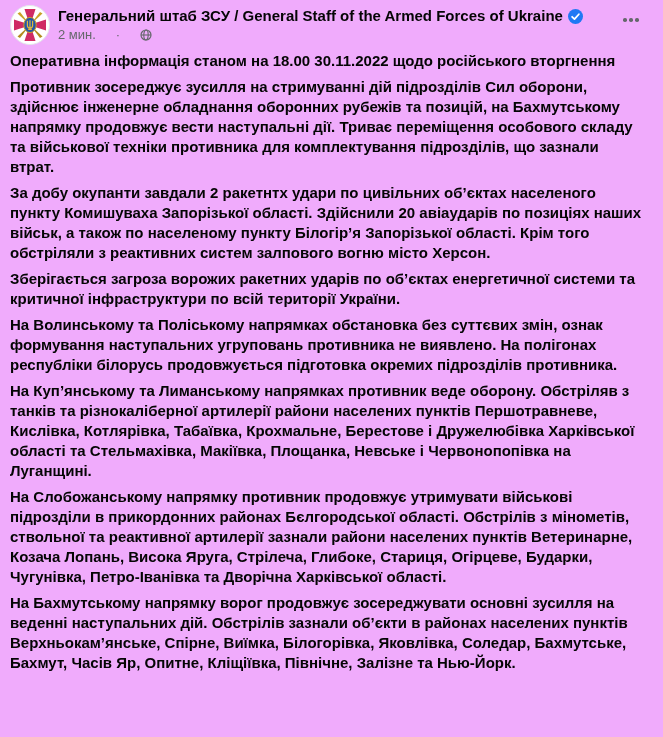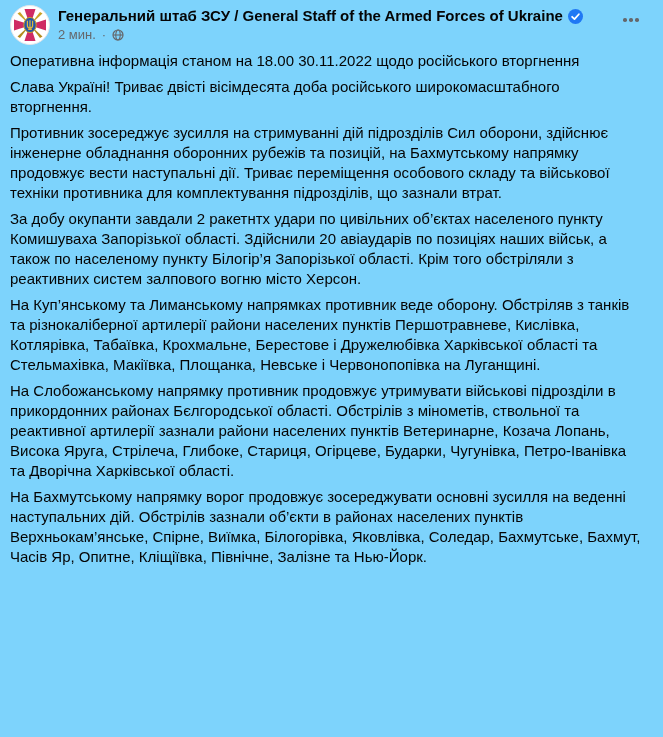--- a/index.html
+++ b/index.html
@@ -1,33 +1,33 @@
 <!DOCTYPE html>
 <html><head>
 <meta charset="utf-8">
 <style>
   html,body{margin:0;padding:0;}
   body{
     width:663px;height:737px;overflow:hidden;background:#ffffff;
     font-family:"Liberation Sans","DejaVu Sans",sans-serif;color:#050505;
   }
-  .post{position:relative;width:663px;height:737px;background:#7dd3fc;}
+  .post{position:relative;width:663px;height:737px;background:#f0abfc;}
   .post-header{display:flex;align-items:flex-start;padding:5px 16px 4px 10px;}
   .avatar{width:40px;height:40px;flex:0 0 40px;border-radius:50%;cursor:pointer;}
   .avatar svg{display:block;width:40px;height:40px;}
   .header-text{margin-left:8px;min-width:0;padding-top:1px;}
   .name-row{display:flex;align-items:center;gap:5px;white-space:nowrap;}
   .page-name{font-size:15px;font-weight:700;line-height:20px;color:#050505;cursor:pointer;}
   .verified{width:15px;height:15px;flex:0 0 15px;}
-  .meta-row{display:flex;align-items:center;gap:6px;font-size:13px;line-height:16px;color:#65676b;margin-top:1px;cursor:pointer;}
+  .meta-row{display:flex;align-items:center;gap:20px;font-size:13px;line-height:16px;color:#65676b;margin-top:1px;cursor:pointer;}
   .globe{width:12px;height:12px;display:inline-block;}
   .more-button{position:absolute;top:9px;right:16px;width:32px;height:22px;display:flex;align-items:center;justify-content:center;gap:2.5px;cursor:pointer;border-radius:4px;}
   .more-button .dot{width:3.5px;height:3.5px;border-radius:50%;background:#65676b;}
   .post-body{padding:2px 18px 0 10px;font-size:15px;line-height:20px;color:#050505;}
-  .post-body p{margin:0 0 6px 0;}
+  .post-body p{margin:0 0 6px 0;font-weight:bold;}
   .post-body p:last-child{margin-bottom:0;}
 </style>
 </head>
 <body>
 
 <div class="post">
 
   <div class="post-header">
 
     <div class="avatar">
@@ -71,21 +71,22 @@
 
     <div class="more-button">
       <span class="dot"></span>
       <span class="dot"></span>
       <span class="dot"></span>
     </div>
   </div>
 
   <div class="post-body">
     <p>Оперативна інформація станом на 18.00 30.11.2022 щодо російського вторгнення</p>
-    <p>Слава Україні! Триває двісті вісімдесята доба російського широкомасштабного вторгнення.</p>
     <p>Противник зосереджує зусилля на стримуванні дій підрозділів Сил оборони, здійснює інженерне обладнання оборонних рубежів та позицій, на Бахмутському напрямку продовжує вести наступальні дії. Триває переміщення особового складу та військової техніки противника для комплектування підрозділів, що зазнали втрат.</p>
     <p>За добу окупанти завдали 2 ракетнтх удари по цивільних об’єктах населеного пункту Комишуваха Запорізької області. Здійснили 20 авіаударів по позиціях наших військ, а також по населеному пункту Білогір’я Запорізької області. Крім того обстріляли з реактивних систем залпового вогню місто Херсон.</p>
+    <p>Зберігається загроза ворожих ракетних ударів по об’єктах енергетичної системи та критичної інфраструктури по всій території України.</p>
+    <p>На Волинському та Поліському напрямках обстановка без суттєвих змін, ознак формування наступальних угруповань противника не виявлено. На полігонах республіки білорусь продовжується підготовка окремих підрозділів противника.</p>
     <p>На Куп’янському та Лиманському напрямках противник веде оборону. Обстріляв з танків та різнокаліберної артилерії райони населених пунктів Першотравневе, Кислівка, Котлярівка, Табаївка, Крохмальне, Берестове і Дружелюбівка Харківської області та Стельмахівка, Макіївка, Площанка, Невське і Червонопопівка на Луганщині.</p>
     <p>На Слобожанському напрямку противник продовжує утримувати військові підрозділи в прикордонних районах Бєлгородської області. Обстрілів з мінометів, ствольної та реактивної артилерії зазнали райони населених пунктів Ветеринарне, Козача Лопань, Висока Яруга, Стрілеча, Глибоке, Стариця, Огірцеве, Бударки, Чугунівка, Петро-Іванівка та Дворічна Харківської області.</p>
     <p>На Бахмутському напрямку ворог продовжує зосереджувати основні зусилля на веденні наступальних дій. Обстрілів зазнали об’єкти в районах населених пунктів Верхньокам’янське, Спірне, Виїмка, Білогорівка, Яковлівка, Соледар, Бахмутське, Бахмут, Часів Яр, Опитне, Кліщіївка, Північне, Залізне та Нью-Йорк.</p>
   </div>
 
 </div>
 
 </body></html>

